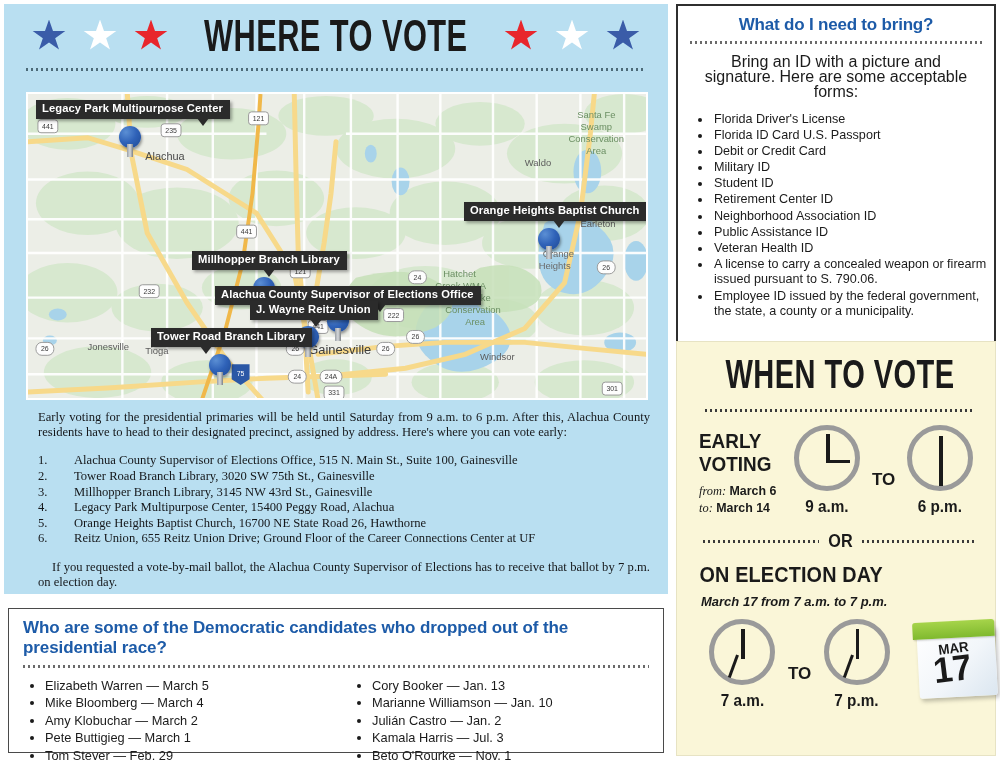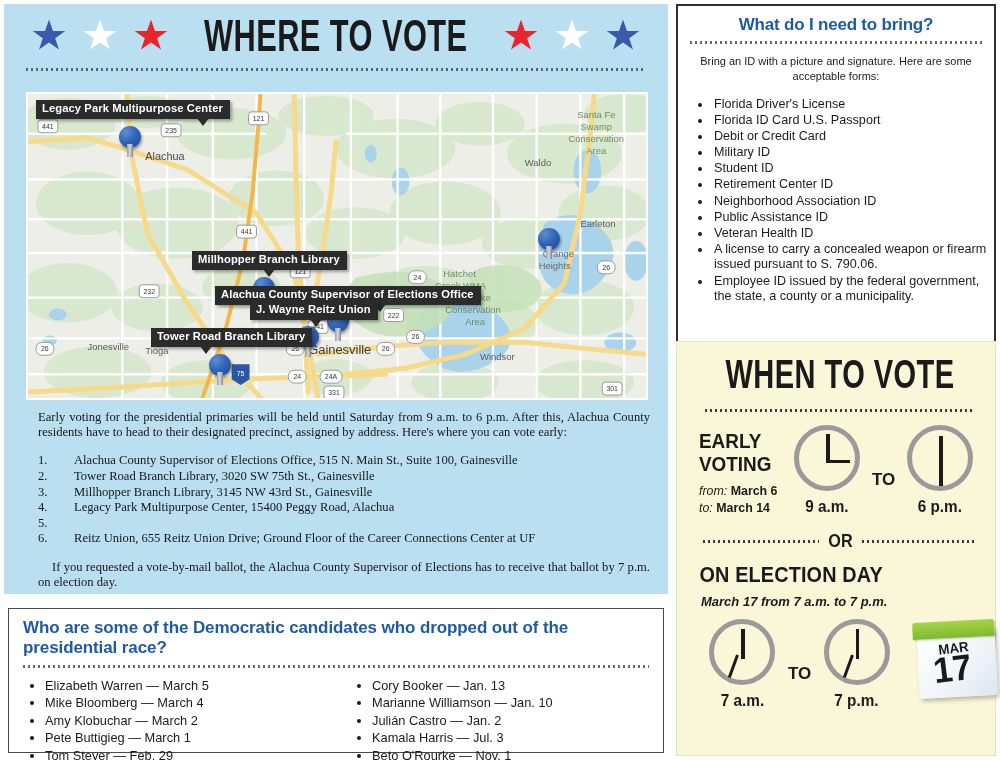--- a/index.html
+++ b/index.html
@@ -86,21 +86,21 @@
   }
   .bring-title {
     text-align: center; color: #1d5ba8; font-weight: 700; font-size: 17px;
     padding: 9px 0 6px 0; letter-spacing: -0.2px;
   }
   .bring-dot {
     height: 3px; margin: 0 12px 0 12px;
     background-image: repeating-linear-gradient(to right, #6a6a6a 0 2px, transparent 2px 5px);
   }
   .bring-sub {
-    text-align: center; font-size: 11px; color: #1b1b1b;
+    text-align: center; font-size: 16px; color: #1b1b1b;
     padding: 10px 22px 0 22px; line-height: 15px;
   }
   .bring-list { padding: 13px 0 0 34px; }
   .bring-list li {
     font-size: 12.6px; color: #1b1b1b; line-height: 15.6px;
     padding-left: 2px; margin-bottom: 0.5px; list-style: disc;
   }
 
   
   .when-panel {
@@ -117,21 +117,21 @@
     background-image: repeating-linear-gradient(to right, #3a3a3a 0 2px, transparent 2px 5px);
   }
   .early-row { display: flex; align-items: center; padding: 13px 14px 0 14px; }
   .early-left { width: 92px; padding-top: 4px; }
   .early-kicker {
     font-weight: 900; font-size: 21px; line-height: 23px; color: #1a1a1a;
     transform: scaleX(0.9); transform-origin: left center;
   }
   .early-dates { margin-top: 8px; font-size: 12.4px; color: #1a1a1a; }
   .early-dates div { line-height: 17px; white-space: nowrap; }
-  .early-dates i { font-style: italic; }
+  .early-dates i { font-style: italic; font-family: Liberation Serif, serif; }
   .early-dates b { font-weight: 700; }
   .clock-block { text-align: center; width: 86px; }
   .clock {
     width: 66px; height: 66px; border-radius: 50%;
     border: 5px solid #9a9a9a; position: relative; margin: 0 auto;
     background: transparent;
   }
   .hand { position: absolute; background: #1a1a1a; }
   .clock-cap {
     margin-top: 6px; font-weight: 900; font-size: 17px; color: #1a1a1a;
@@ -372,20 +372,21 @@
           </g>
         </g>
       </svg>
 
       <div class="mp-label" style="left:8px; top:6px; --tx:86%;">Legacy Park Multipurpose Center</div>
       <div class="mp-pin" style="left:91px; top:32px;">
         <span class="head"></span>
           <span class="stem"></span>
       </div>
 
+      <div class="mp-label" style="left:436px; top:108px; --tx:52%;">Orange Heights Baptist Church</div>
       <div class="mp-pin" style="left:510px; top:134px;">
         <span class="head"></span>
           <span class="stem"></span>
       </div>
 
       <div class="mp-label" style="left:164px; top:157px; --tx:50%;">Millhopper Branch Library</div>
       <div class="mp-pin" style="left:225px; top:183px;">
         <span class="head"></span>
           <span class="stem"></span>
       </div>
@@ -423,20 +424,21 @@
         <div class="wv-li">
           <span class="num">3.</span>
           <span>Millhopper Branch Library, 3145 NW 43rd St., Gainesville</span>
         </div>
         <div class="wv-li">
           <span class="num">4.</span>
           <span>Legacy Park Multipurpose Center, 15400 Peggy Road, Alachua</span>
         </div>
         <div class="wv-li">
           <span class="num">5.</span>
+          <span>Orange Heights Baptist Church, 16700 NE State Road 26, Hawthorne</span>
         </div>
         <div class="wv-li">
           <span class="num">6.</span>
           <span>Reitz Union, 655 Reitz Union Drive; Ground Floor of the Career Connections Center at UF</span>
         </div>
       </div>
       <p class="wv-foot">If you requested a vote-by-mail ballot, the Alachua County Supervisor of Elections has to receive that ballot by 7 p.m. on election day.</p>
     </div>
   </section>
 

